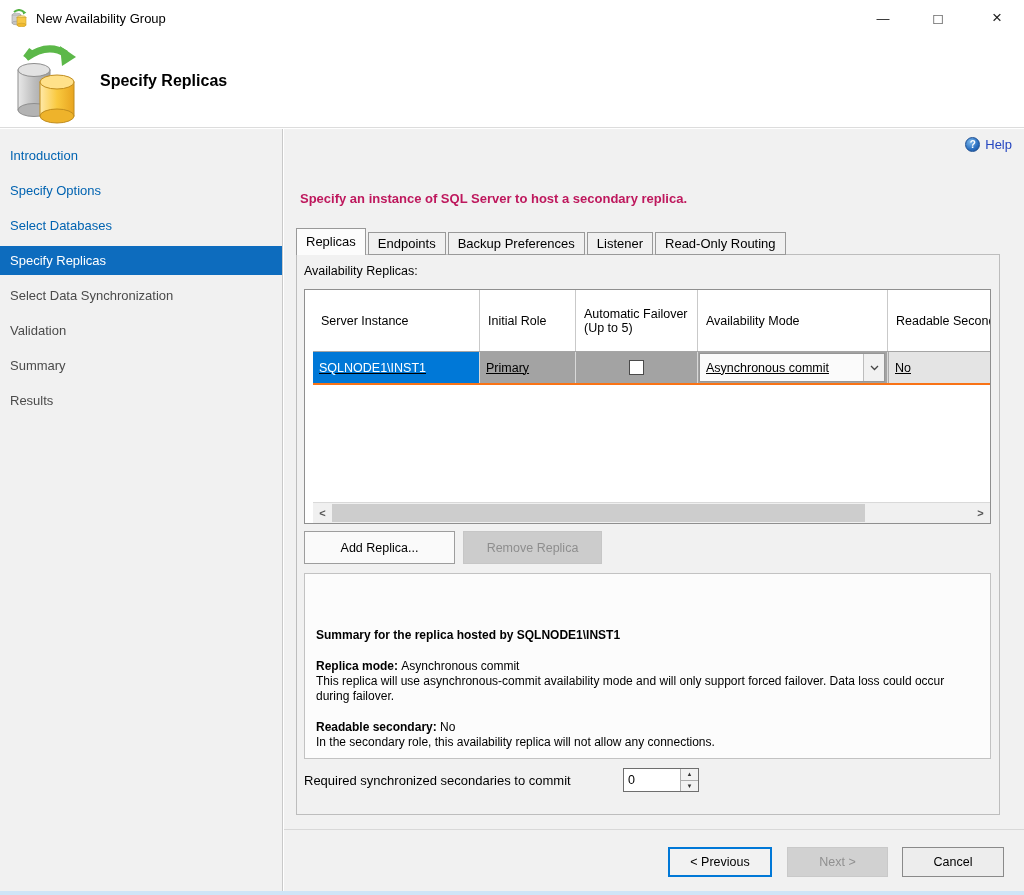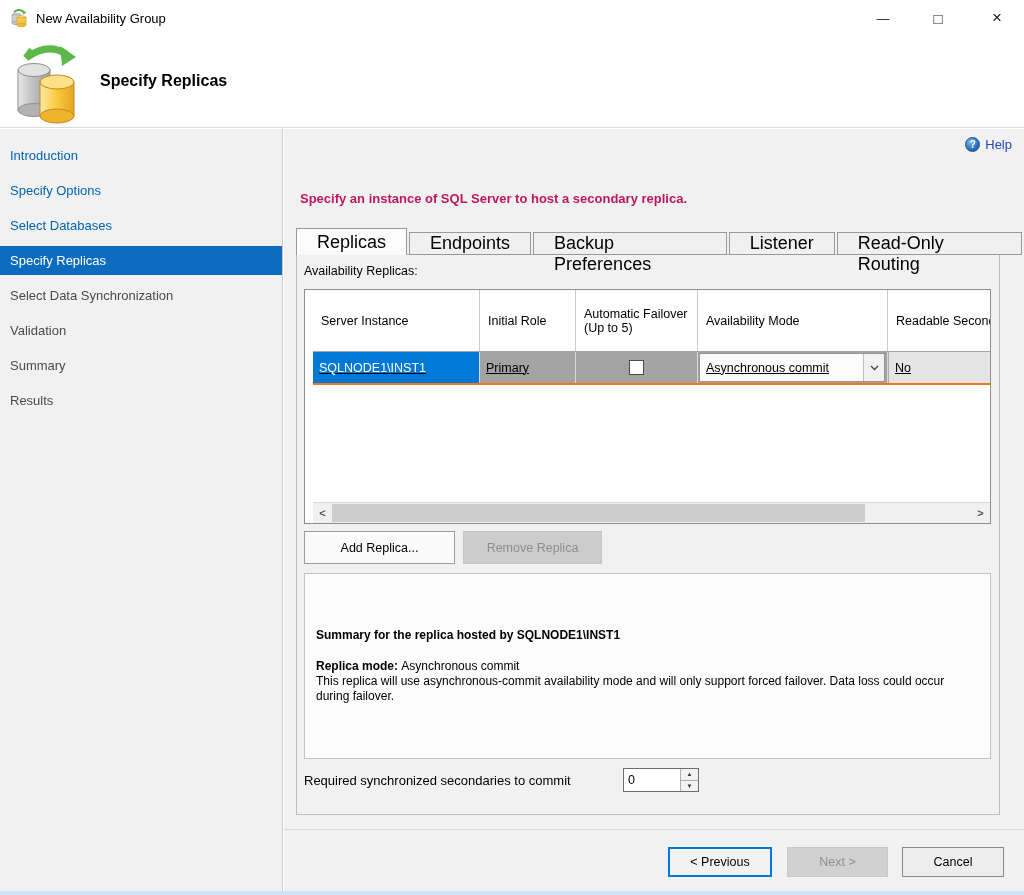--- a/index.html
+++ b/index.html
@@ -35,21 +35,21 @@
   .content { position:absolute; top:129px; left:284px; width:740px; height:766px; background:#f1f1f1; }
 
   .help-link { position:absolute; top:8px; right:12px; display:flex; align-items:center; cursor:default; }
   .help-icon { width:15px; height:15px; border-radius:50%; background:radial-gradient(circle at 35% 30%, #7db9ec, #2a6fc0 60%, #1c4f93); color:#fff; font-size:10px; font-weight:bold; display:flex; align-items:center; justify-content:center; border:1px solid #1c4f93; }
   .help-label { color:#2546c0; font-size:13px; margin-left:5px; }
 
   .instruction { position:absolute; left:16px; top:62px; font-size:13px; font-weight:bold; color:#be185d; }
 
   
   .tabs { position:absolute; left:12px; top:99px; height:27px; display:flex; align-items:flex-end; z-index:3; }
-  .tab { border:1px solid #999; background:#f0f0f0; height:23px; line-height:21px; padding:0 20px; font-size:18px; margin-right:2px; color:#000; cursor:default; }
+  .tab { border:1px solid #999; background:#f0f0f0; height:23px; line-height:21px; padding:0 9px; font-size:13px; margin-right:2px; color:#000; cursor:default; }
   .tab.active { background:#fcfcfc; height:27px; line-height:26px; border-bottom:none; z-index:4; }
 
   
   .tab-page { position:absolute; left:12px; top:125px; width:704px; height:561px; border:1px solid #bdbdbd; background:#f1f1f1; }
 
   .avail-label { position:absolute; left:7px; top:9px; font-size:12.5px; color:#000; }
 
   
   .grid { position:absolute; left:7px; top:34px; width:687px; height:235px; border:1px solid #8f8f8f; background:#fff; overflow:hidden;padding-left:8px; }
   .grid-header { display:flex; height:62px; background:#fff; border-bottom:1px solid #a5a5a5; width:715px; }
@@ -219,20 +219,24 @@
 
       <div class="btn btn-add">Add Replica...</div>
       <div class="btn btn-remove">Remove Replica</div>
 
       <div class="summary">
         <div class="summary-title">Summary for the replica hosted by SQLNODE1\INST1</div>
         <div class="summary-para">
           <span class="bold">Replica mode: </span><span>Asynchronous commit</span><br>
           <span>This replica will use asynchronous-commit availability mode and will only support forced failover. Data loss could occur during failover.</span>
         </div>
+        <div class="summary-para">
+          <span class="bold">Readable secondary: </span><span>No</span><br>
+          <span>In the secondary role, this availability replica will not allow any connections.</span>
+        </div>
       </div>
 
       <div class="req-label">Required synchronized secondaries to commit</div>
       <div class="spinner">
         <input type="text" value="0" style="">
         <div class="spin-btns">
           <div class="spin-up">▲</div>
           <div class="spin-down">▼</div>
         </div>
       </div>

